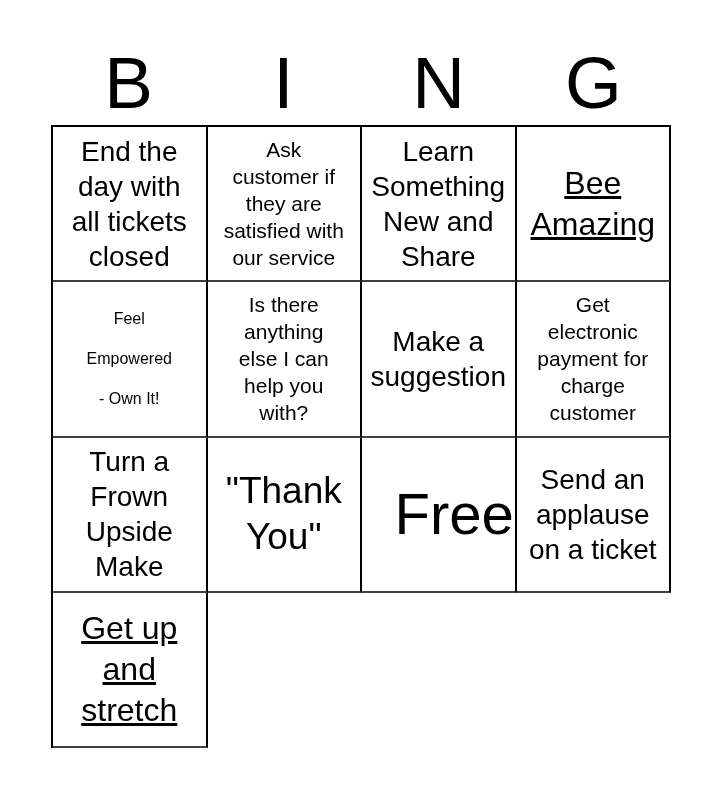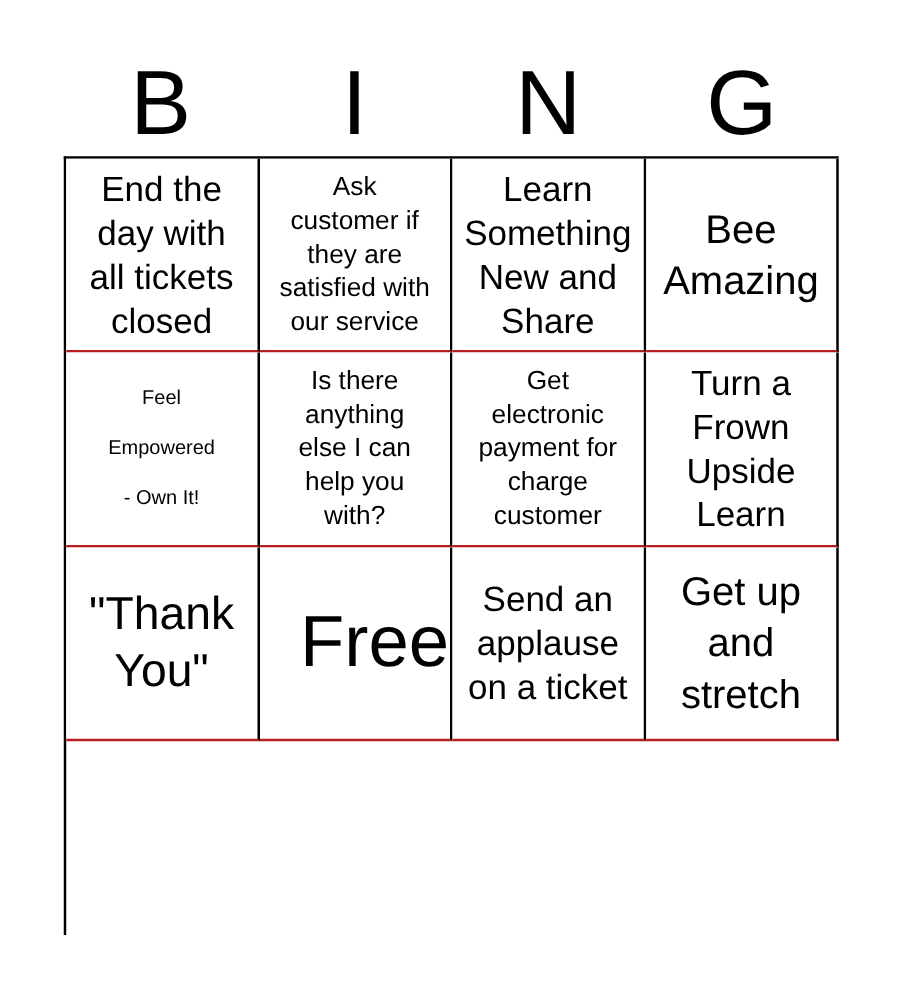--- a/index.html
+++ b/index.html
@@ -57,21 +57,21 @@
     display: grid;
     grid-template-columns: repeat(4, 1fr);
     grid-template-rows: repeat(4, 1fr);
     border-top: 2px solid #000000;
     border-left: 2px solid #000000;
     background: #ffffff;
   }
   .cell {
     box-sizing: border-box;
     border-right: 2px solid #000000;
-    border-bottom: 2px solid #b91c1c;
+    border-bottom: 2px solid #404040;
     display: flex;
     align-items: center;
     justify-content: center;
     text-align: center;
     padding: 2px 6px;
     overflow: hidden;
     background: #ffffff;
   }
   .cell-text {
     display: block;
@@ -79,21 +79,21 @@
     text-align: center;
     white-space: pre-line;
     color: #000000;
     font-weight: 400;
   }
 
   
   .fs-xs  .cell-text { font-size: 21px; line-height: 27px; }
   .fs-sm  .cell-text { font-size: 16px; line-height: 40px; }
   .fs-md  .cell-text { font-size: 28px; line-height: 35px; }
-  .fs-lg  .cell-text { font-size: 32px; line-height: 41px; }
+  .fs-lg  .cell-text { font-size: 32px; line-height: 41px; text-decoration: underline; }
   .fs-xl  .cell-text { font-size: 37px; line-height: 46px; }
   .fs-xxl .cell-text { font-size: 58px; line-height: 64px; margin-left: 48px; }
 </style>
 </head>
 <body>
 
 <div id="bingo-card">
 
   <div class="header-row">
     <div class="header-letter">B</div>
@@ -131,32 +131,36 @@
 Empowered
 - Own It!</span>
       </div>
       <div class="cell fs-xs">
         <span class="cell-text">Is there
 anything
 else I can
 help you
 with?</span>
       </div>
+      <div class="cell fs-md">
+        <span class="cell-text">Make a
+suggestion</span>
+      </div>
       <div class="cell fs-xs">
         <span class="cell-text">Get
 electronic
 payment for
 charge
 customer</span>
       </div>
       <div class="cell fs-md">
         <span class="cell-text">Turn a
 Frown
 Upside
-Learn</span>
+Make</span>
       </div>
       <div class="cell fs-xl">
         <span class="cell-text">"Thank
 You"</span>
       </div>
       <div class="cell fs-xxl">
         <span class="cell-text">Free!</span>
       </div>
       <div class="cell fs-md">
         <span class="cell-text">Send an

